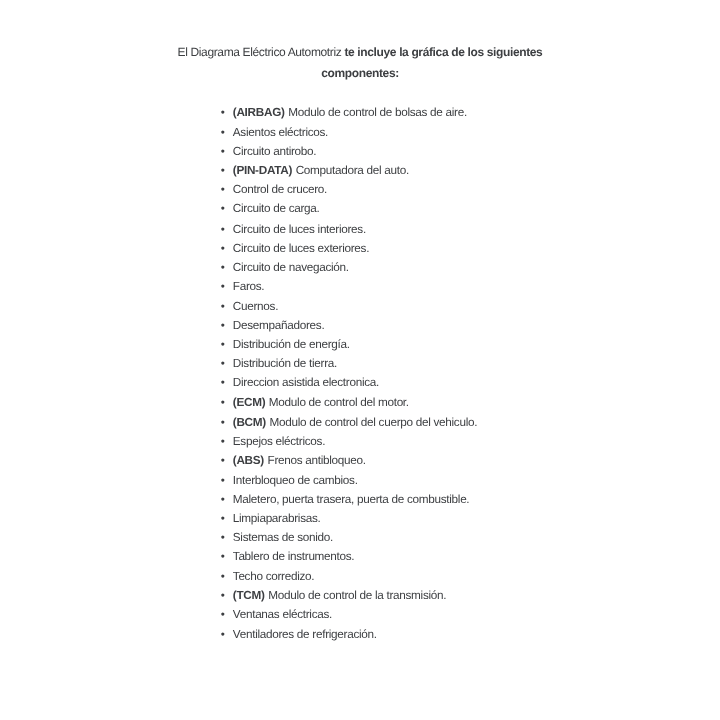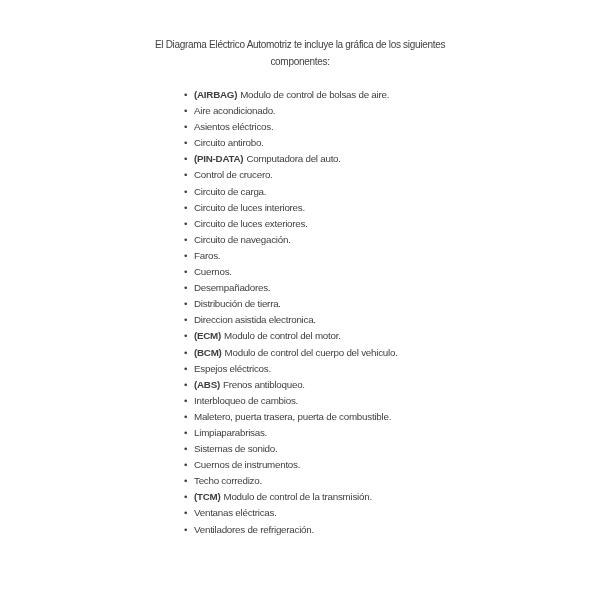--- a/index.html
+++ b/index.html
@@ -21,21 +21,21 @@
     top: 37px;
     left: 0;
     width: 600px;
     text-align: center;
     font-size: 10px;
     line-height: 16.5px;
     letter-spacing: -0.3px;
     font-weight: 400;
   }
   .doc-title .bold {
-    font-weight: 400;
+    font-weight: 700;
     text-align: right;
   }
   .components-list {
     position: absolute;
     top: 89px;
     left: 0;
     margin: 0;
     padding: 0 0 0 194px;
     list-style: none;
     font-size: 9.8px;
@@ -65,42 +65,42 @@
 
 <div class="page">
 
   <div class="doc-title">
     <div><span>El Diagrama Eléctrico Automotriz </span><span class="bold">te incluye la gráfica de los siguientes</span></div>
     <div><span class="bold">componentes:</span></div>
   </div>
 
   <ul class="components-list">
       <li><span class="li-prefix">(AIRBAG)</span><span class="li-text">Modulo de control de bolsas de aire.</span></li>
-      <li><span class="li-prefix"></span><span class="li-text">Aire acondicionado.</span></li>
       <li><span class="li-prefix"></span><span class="li-text">Asientos eléctricos.</span></li>
       <li><span class="li-prefix"></span><span class="li-text">Circuito antirobo.</span></li>
       <li><span class="li-prefix">(PIN-DATA)</span><span class="li-text">Computadora del auto.</span></li>
       <li><span class="li-prefix"></span><span class="li-text">Control de crucero.</span></li>
       <li><span class="li-prefix"></span><span class="li-text">Circuito de carga.</span></li>
       <li><span class="li-prefix"></span><span class="li-text">Circuito de luces interiores.</span></li>
       <li><span class="li-prefix"></span><span class="li-text">Circuito de luces exteriores.</span></li>
       <li><span class="li-prefix"></span><span class="li-text">Circuito de navegación.</span></li>
       <li><span class="li-prefix"></span><span class="li-text">Faros.</span></li>
       <li><span class="li-prefix"></span><span class="li-text">Cuernos.</span></li>
       <li><span class="li-prefix"></span><span class="li-text">Desempañadores.</span></li>
+      <li><span class="li-prefix"></span><span class="li-text">Distribución de energía.</span></li>
       <li><span class="li-prefix"></span><span class="li-text">Distribución de tierra.</span></li>
       <li><span class="li-prefix"></span><span class="li-text">Direccion asistida electronica.</span></li>
       <li><span class="li-prefix">(ECM)</span><span class="li-text">Modulo de control del motor.</span></li>
       <li><span class="li-prefix">(BCM)</span><span class="li-text">Modulo de control del cuerpo del vehiculo.</span></li>
       <li><span class="li-prefix"></span><span class="li-text">Espejos eléctricos.</span></li>
       <li><span class="li-prefix">(ABS)</span><span class="li-text">Frenos antibloqueo.</span></li>
       <li><span class="li-prefix"></span><span class="li-text">Interbloqueo de cambios.</span></li>
       <li><span class="li-prefix"></span><span class="li-text">Maletero, puerta trasera, puerta de combustible.</span></li>
       <li><span class="li-prefix"></span><span class="li-text">Limpiaparabrisas.</span></li>
       <li><span class="li-prefix"></span><span class="li-text">Sistemas de sonido.</span></li>
-      <li><span class="li-prefix"></span><span class="li-text">Cuernos de instrumentos.</span></li>
+      <li><span class="li-prefix"></span><span class="li-text">Tablero de instrumentos.</span></li>
       <li><span class="li-prefix"></span><span class="li-text">Techo corredizo.</span></li>
       <li><span class="li-prefix">(TCM)</span><span class="li-text">Modulo de control de la transmisión.</span></li>
       <li><span class="li-prefix"></span><span class="li-text">Ventanas eléctricas.</span></li>
       <li><span class="li-prefix"></span><span class="li-text">Ventiladores de refrigeración.</span></li>
     </ul>
 
 </div>
 
 </body></html>

